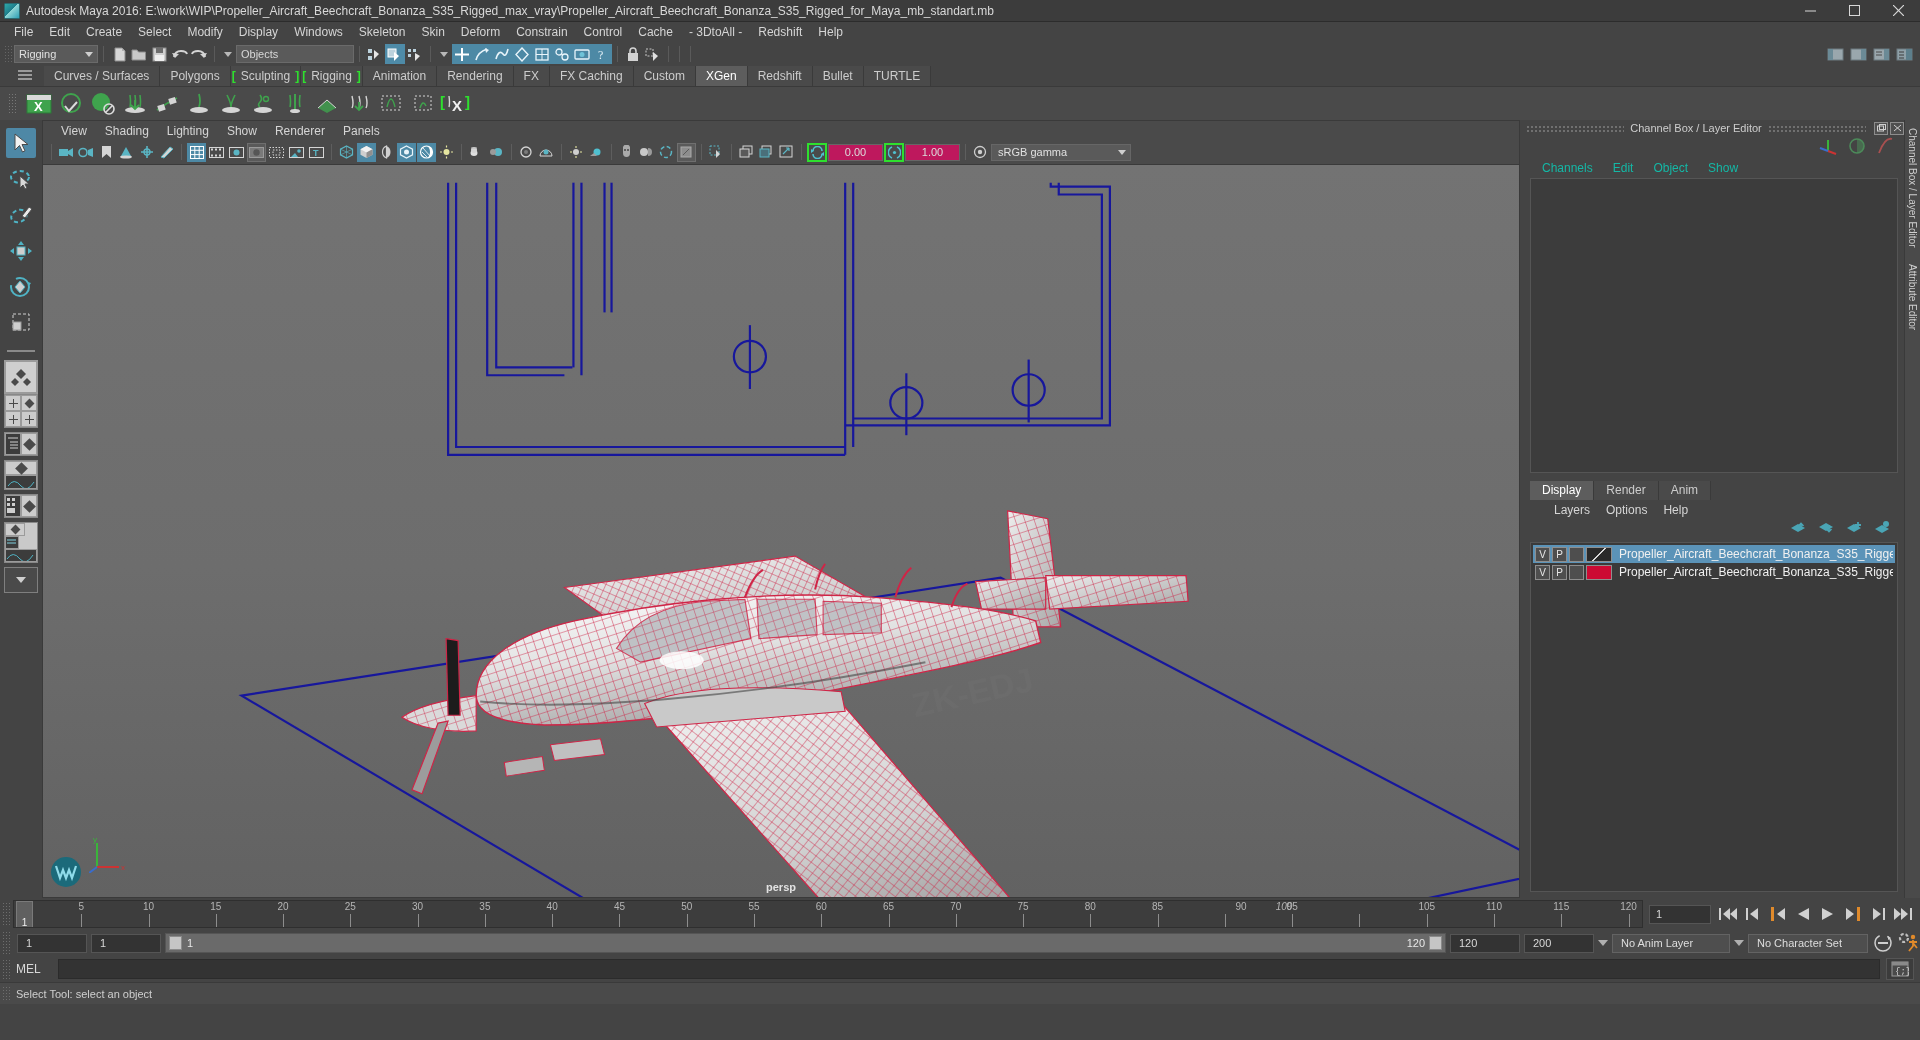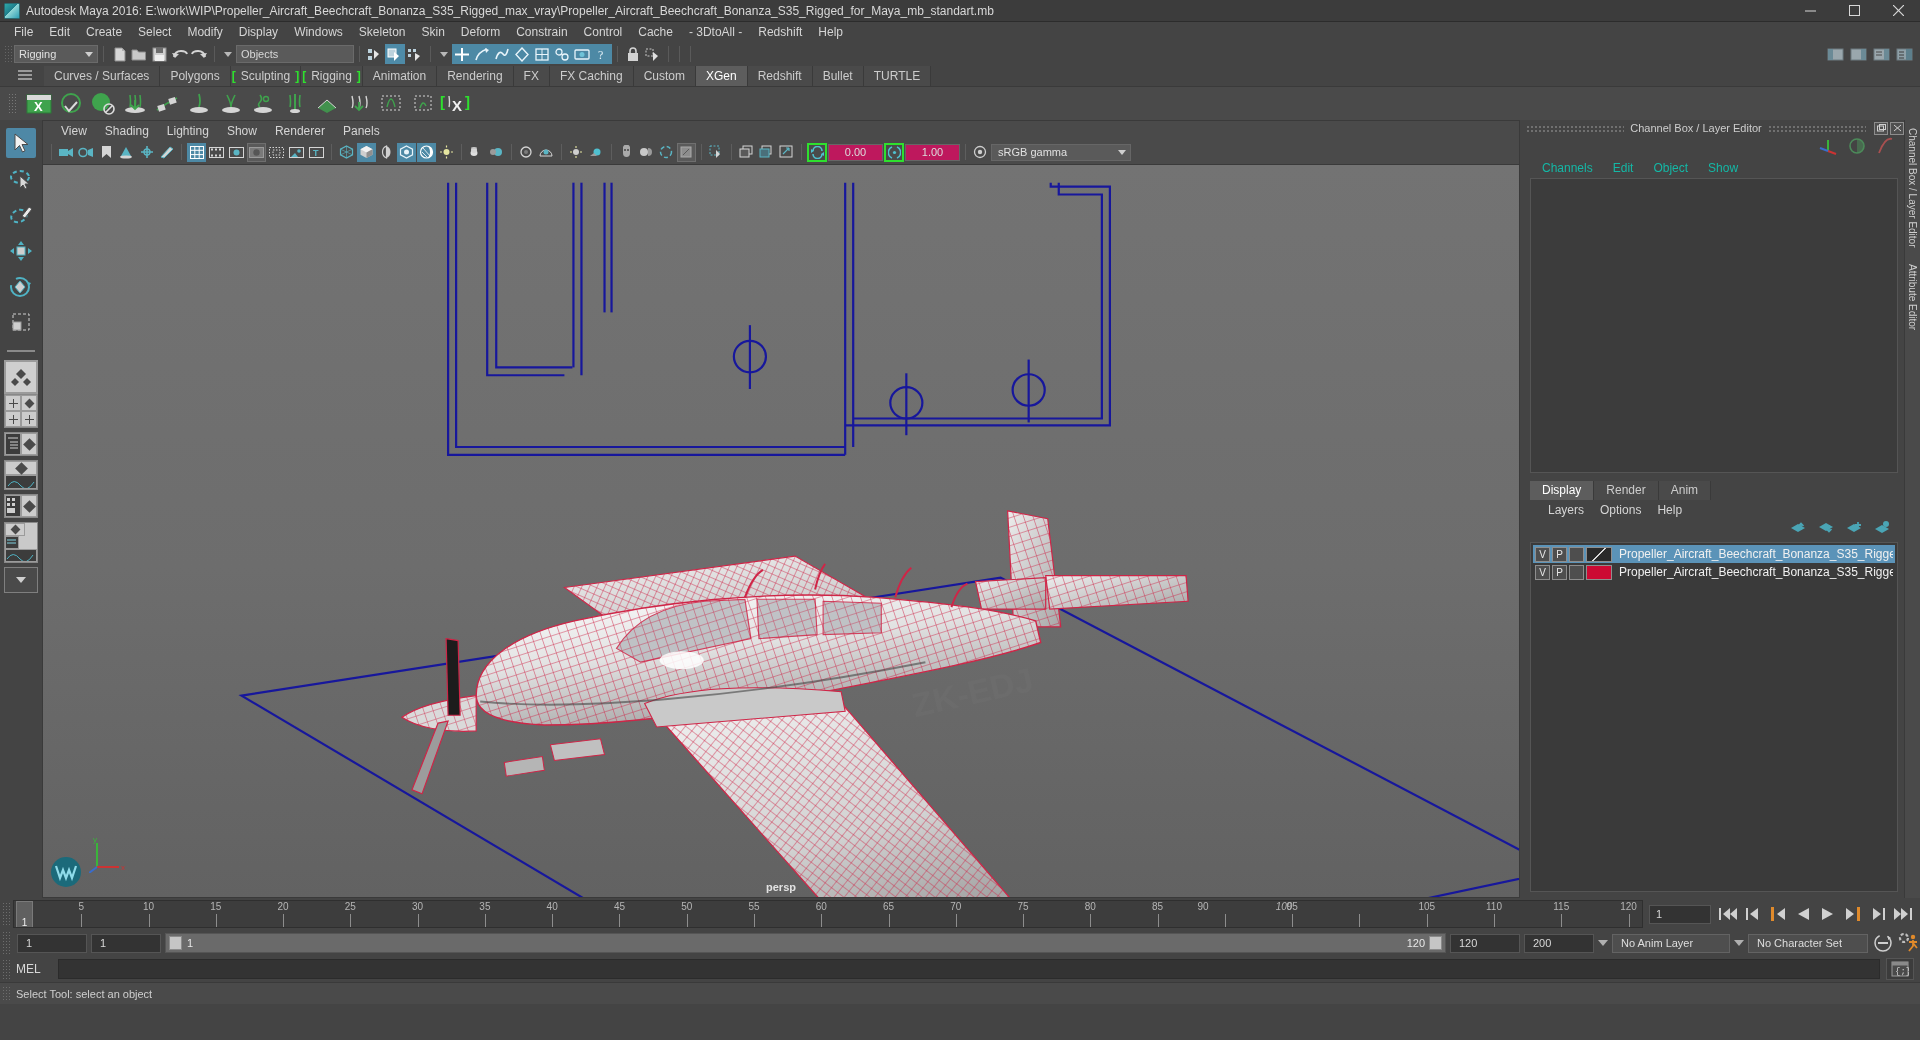--- a/index.html
+++ b/index.html
@@ -116,21 +116,21 @@
   .rtitle { height:16px; display:flex; align-items:center; justify-content:center; position:relative; font-size:11px; color:#cdcdcd;}
   .dots { flex:1; height:7px; background-image:radial-gradient(#707070 1px, transparent 1px); background-size:4px 4px; margin:0 6px;}
   .rtbtn { width:14px;height:13px;border:1px solid #8d8d8d;display:flex;align-items:center;justify-content:center;margin-left:2px;background:#4f4f4f;}
   .cbicons { height:22px; display:flex; align-items:center; justify-content:flex-end; padding-right:10px; gap:10px;}
   .cbmenu { height:20px; display:flex; align-items:center; padding-left:12px; }
   .cbmenu span{ padding:0 10px; font-size:12px; color:#14b8a6;}
   .cbbody { flex:none; height:295px; background:#3c3c3c; border:1px solid #555; margin:0 6px 0 10px;}
   .layertabs { display:flex; padding-left:10px; margin-top:8px; }
   .ltab { height:19px; line-height:19px; padding:0 12px; font-size:12px; background:#4a4a4a; color:#ccc; border-right:1px solid #3a3a3a;}
   .ltab.active { background:#5d5d5d; color:#fff; }
-  .lmenu { height:20px; display:flex; align-items:center; padding-left:20px;}
+  .lmenu { height:20px; display:flex; align-items:center; padding-left:26px;}
   .lmenu span{padding:0 8px; font-size:12px; color:#d5d5d5;}
   .lbtnrow{height:18px;display:flex;align-items:center;justify-content:flex-end;padding-right:14px;gap:12px;}
   .layerlist { flex:1; background:#3a3a3a; border:1px solid #555; margin:4px 6px 6px 10px; padding:2px; overflow:hidden;}
   .layerrow { height:18px; display:flex; align-items:center; gap:2px; padding:0 2px; font-size:12px; }
   .layerrow.sel { background:#5b93b8; }
   .lchk { width:15px;height:15px;border:1px solid #8e8e8e;background:#4e4e4e;color:#e8e8e8;font-size:10px;
           display:flex;align-items:center;justify-content:center;flex:none;}
   .lswatch{width:26px;height:15px;border:1px solid #8e8e8e;flex:none;}
   .lname{margin-left:5px;color:#f0f0f0;white-space:nowrap;overflow:hidden;}
   .vtabs { width:16px; background:#4a4a4a; flex:none; display:flex; flex-direction:column; align-items:center; border-left:1px solid #3a3a3a;}
@@ -1211,21 +1211,21 @@
           <div class="ticklbl" style="left: 874.545px;">65</div>
           <div class="tick" style="left: 941.818px;"></div>
           <div class="ticklbl" style="left: 941.818px;">70</div>
           <div class="tick" style="left: 1009.09px;"></div>
           <div class="ticklbl" style="left: 1009.09px;">75</div>
           <div class="tick" style="left: 1076.36px;"></div>
           <div class="ticklbl" style="left: 1076.36px;">80</div>
           <div class="tick" style="left: 1143.64px;"></div>
           <div class="ticklbl" style="left: 1143.64px;">85</div>
           <div class="tick" style="left: 1210.91px;"></div>
-          <div class="ticklbl" style="left: 1189px;">90</div>
+          <div class="ticklbl" style="left: 1227px;">90</div>
           <div class="tick" style="left: 1278.18px;"></div>
           <div class="ticklbl" style="left: 1278.18px;">95</div>
           <div class="tick" style="left: 1345.45px;"></div>
           <div class="ticklbl" style="left: 1270px; font-style: italic;">100</div>
           <div class="tick" style="left: 1412.73px;"></div>
           <div class="ticklbl" style="left: 1412.73px;">105</div>
           <div class="tick" style="left: 1480px;"></div>
           <div class="ticklbl" style="left: 1480px;">110</div>
           <div class="tick" style="left: 1547.27px;"></div>
           <div class="ticklbl" style="left: 1547.27px;">115</div>

